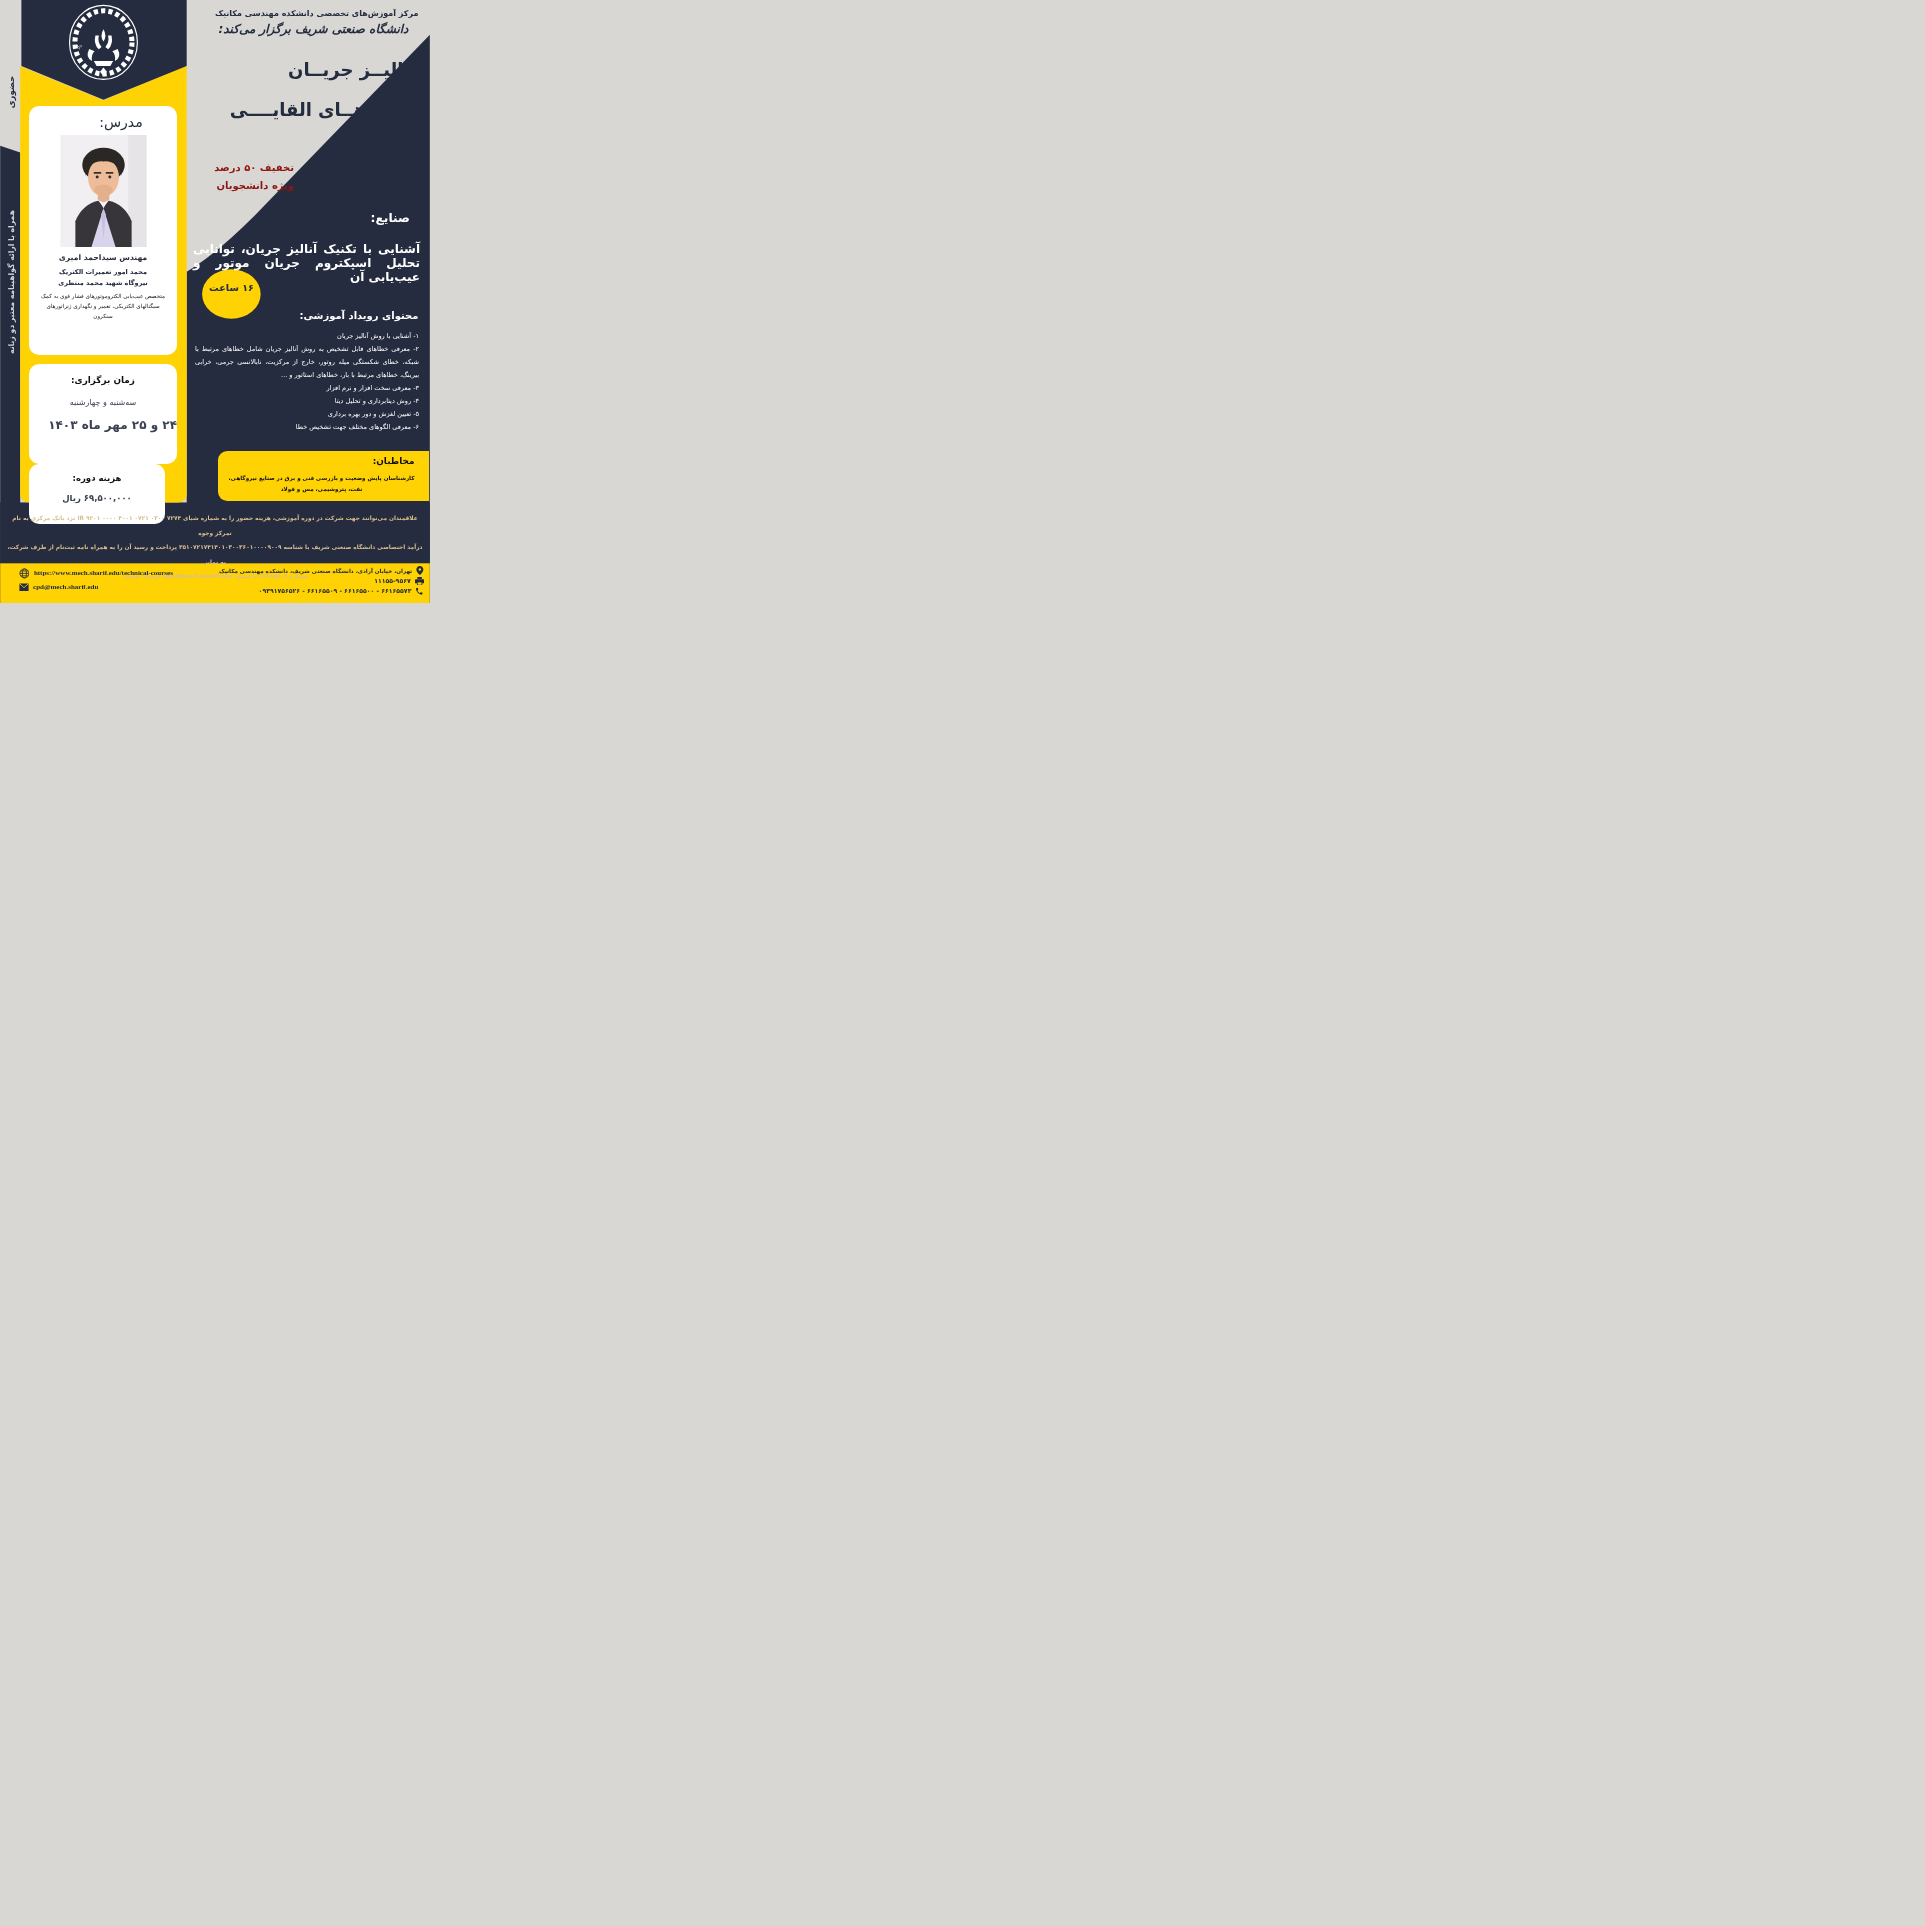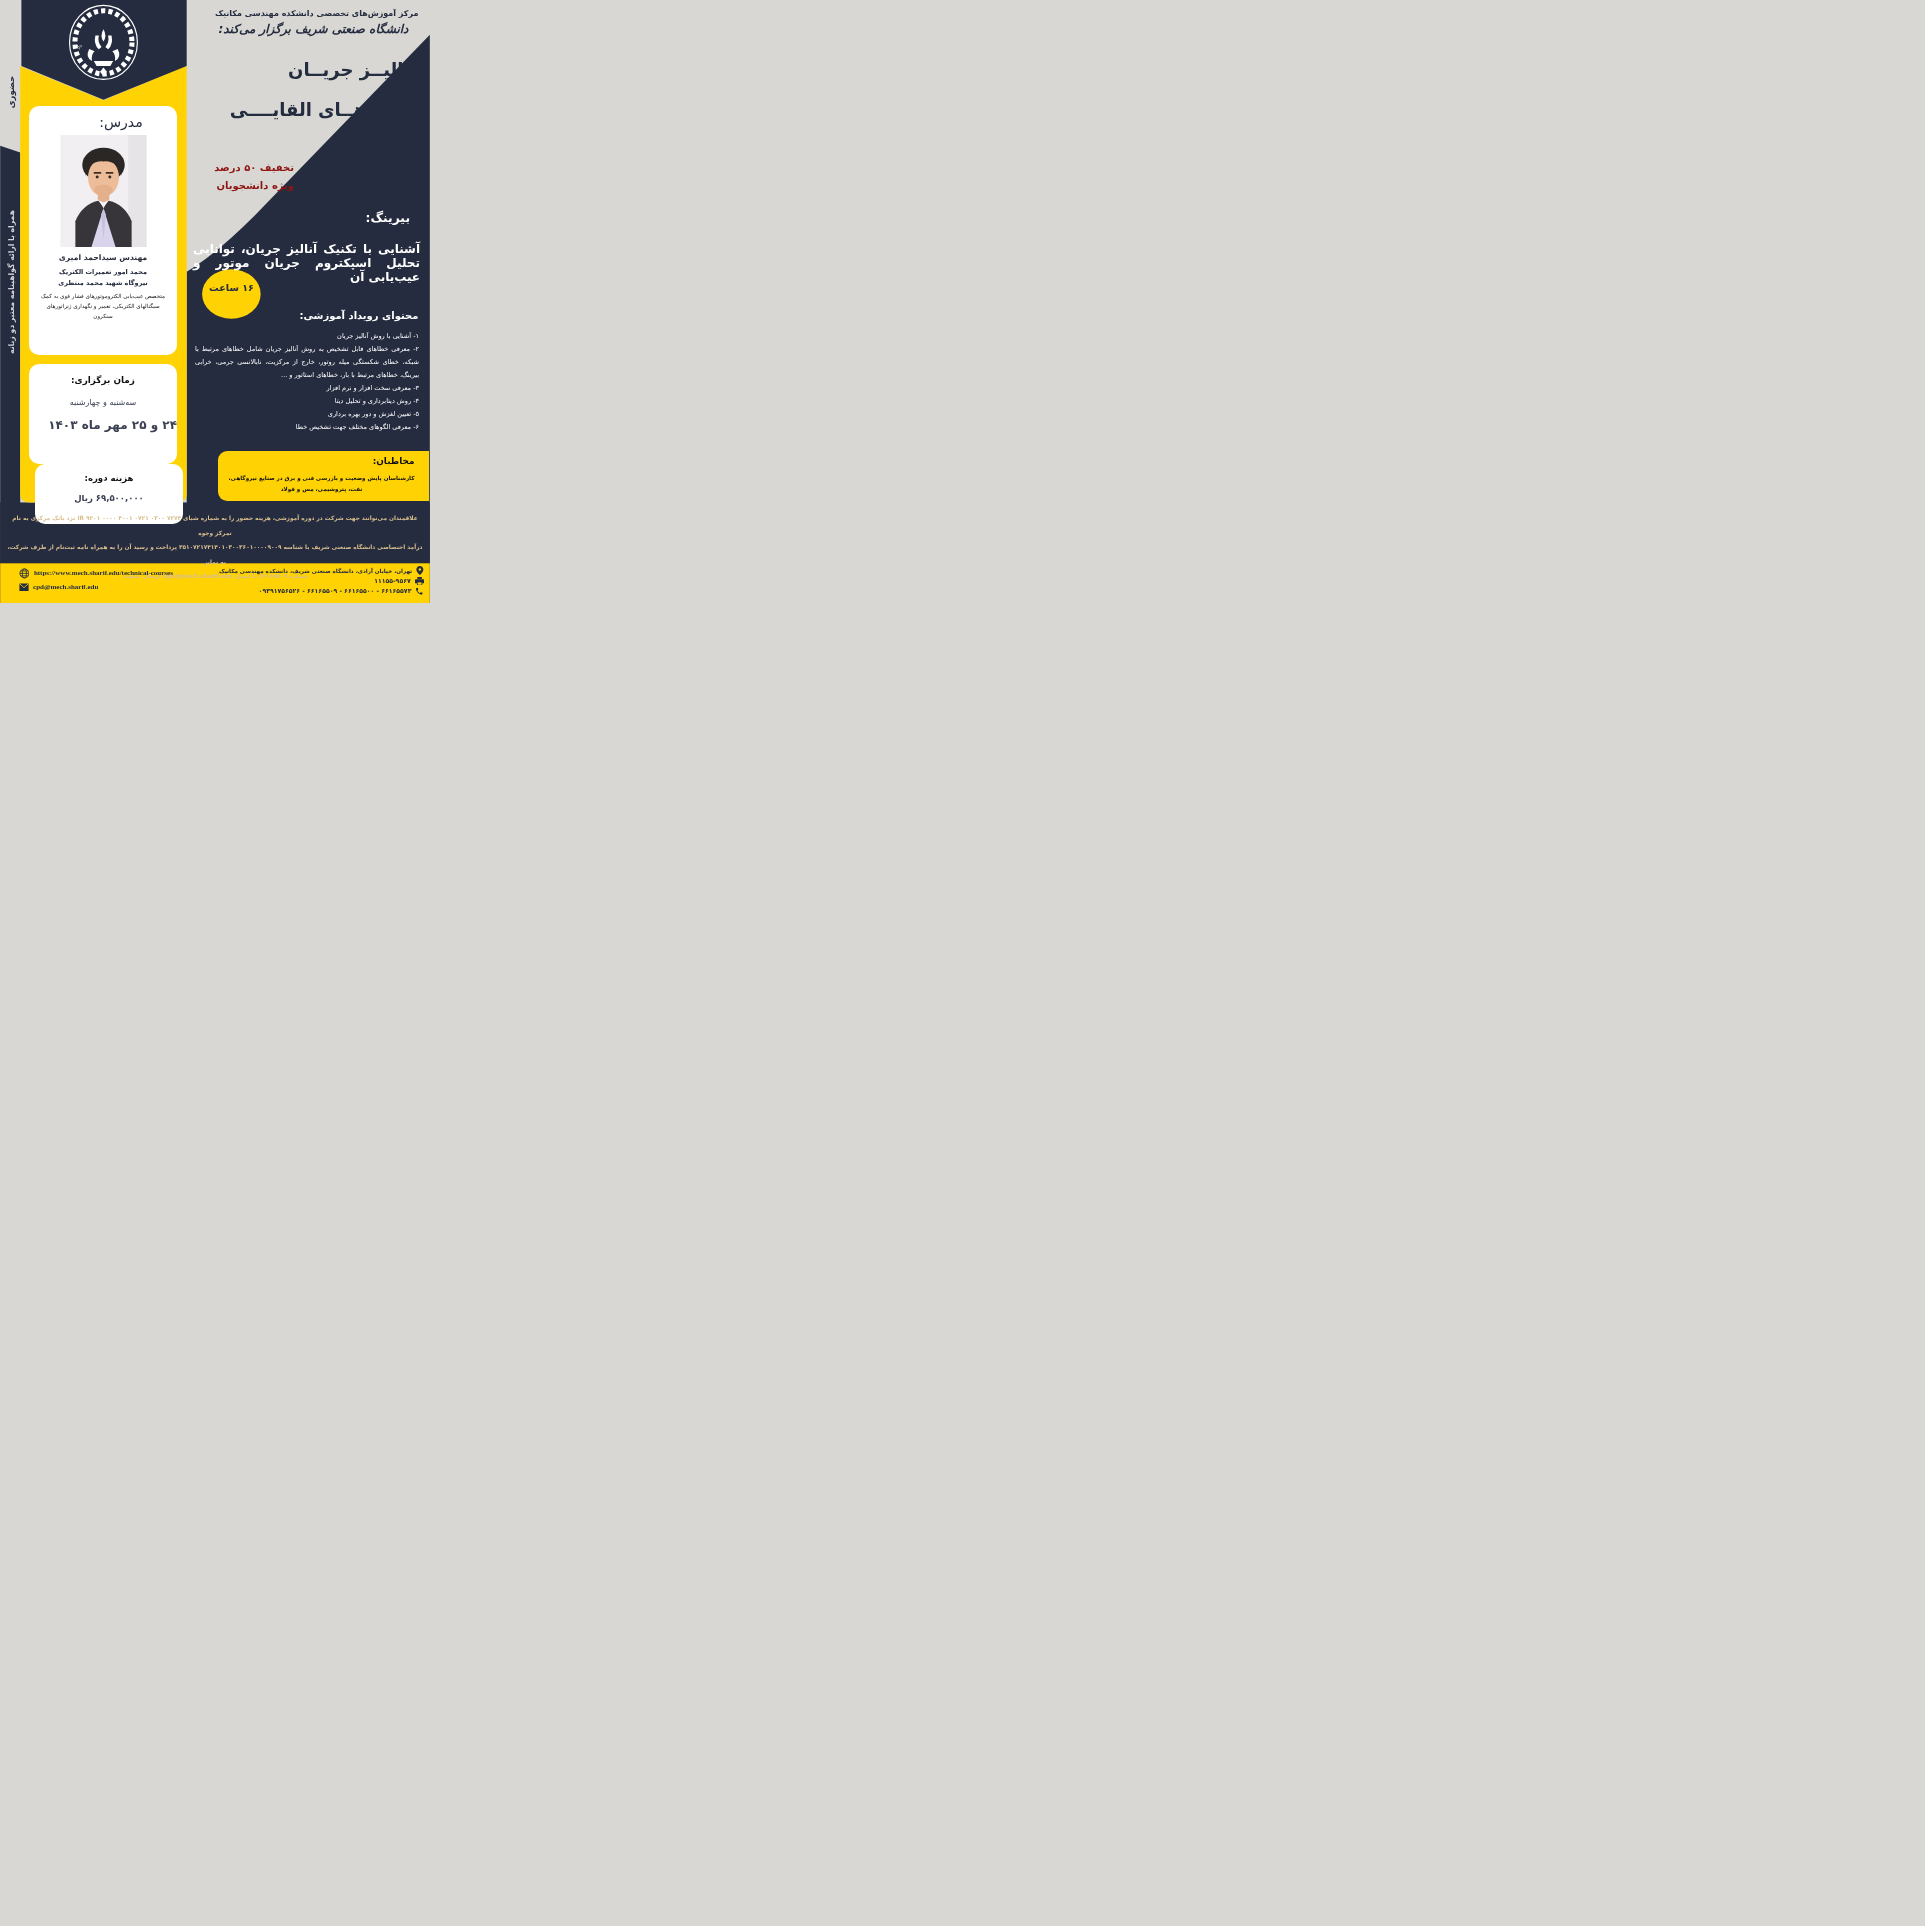--- a/index.html
+++ b/index.html
@@ -56,21 +56,21 @@
   .ci-name{margin-top:6.2px;font-size:7.7px;font-weight:bold;color:#262b3a;}
   .ci-r1{margin-top:5.4px;font-size:6.5px;font-weight:bold;}
   .ci-r2{margin-top:3.1px;font-size:6.5px;font-weight:bold;}
   .ci-bio{margin:3.9px 7.7px 0 7.7px;font-size:5.6px;line-height:10.4px;color:#1c1c1c;}
 
   .card-schedule{left:29px;top:364px;width:148px;height:100px;}
   .cs-h{margin-top:10.8px;font-size:8.9px;font-weight:bold;color:#111;}
   .cs-days{margin-top:13px;font-size:8px;color:#3b4152;}
   .cs-dates{margin-top:11.6px;font-size:12px;font-weight:bold;color:#3b4152;text-align:right;}
 
-  .card-cost{left:35px;top:464px;width:148px;height:60px;}
+  .card-cost{left:29px;top:464px;width:136px;height:60px;}
   .cc-h{margin-top:9.2px;font-size:8.5px;font-weight:bold;color:#111;}
   .cc-a{margin-top:10px;font-size:8.5px;font-weight:bold;color:#3b4152;}
 
   
   .pay{left:6.2px;right:6.2px;top:511px;text-align:center;color:#d9bf8e;font-size:5.8px;
        font-weight:bold;line-height:14.6px;}
 
   
   .f-left{left:18.5px;top:568px;direction:ltr;text-align:left;color:#242c3f;}
   .f-row{display:flex;align-items:center;gap:4.6px;margin-bottom:3.9px;}
@@ -129,21 +129,21 @@
   <div class="abs title2">موتورهــای القایــــی</div>
 
   <div class="abs disc">
     <div class="d1">تخفیف ۵۰ درصد</div>
     <div class="d2">ویژه دانشجویان</div>
   </div>
 
   <div class="abs rail-attendance">حضوری</div>
   <div class="abs rail-cert">همراه با ارائه گواهینامه معتبر دو زبانه</div>
 
-  <div class="abs goals-h">بیرینگ:</div>
+  <div class="abs goals-h">صنایع:</div>
   <div class="abs goals-t">آشنایی با تکنیک آنالیز جریان، توانایی تحلیل اسپکتروم جریان موتور و عیب‌یابی آن</div>
 
   <div class="abs dur">۱۶ ساعت</div>
 
   <div class="abs content-h">محتوای رویداد آموزشی:</div>
   <div class="abs content-list">
     <div class="item">۱- آشنایی با روش آنالیز جریان</div>
     <div class="item">۲- معرفی خطاهای قابل تشخیص به روش آنالیز جریان شامل خطاهای مرتبط با شبکه، خطای شکستگی میله روتور، خارج از مرکزیت، نابالانسی جرمی، خرابی بیرینگ، خطاهای مرتبط با بار، خطاهای استاتور و ...</div>
     <div class="item">۳- معرفی سخت افزار و نرم افزار</div>
     <div class="item">۴- روش دیتابرداری و تحلیل دیتا</div>

